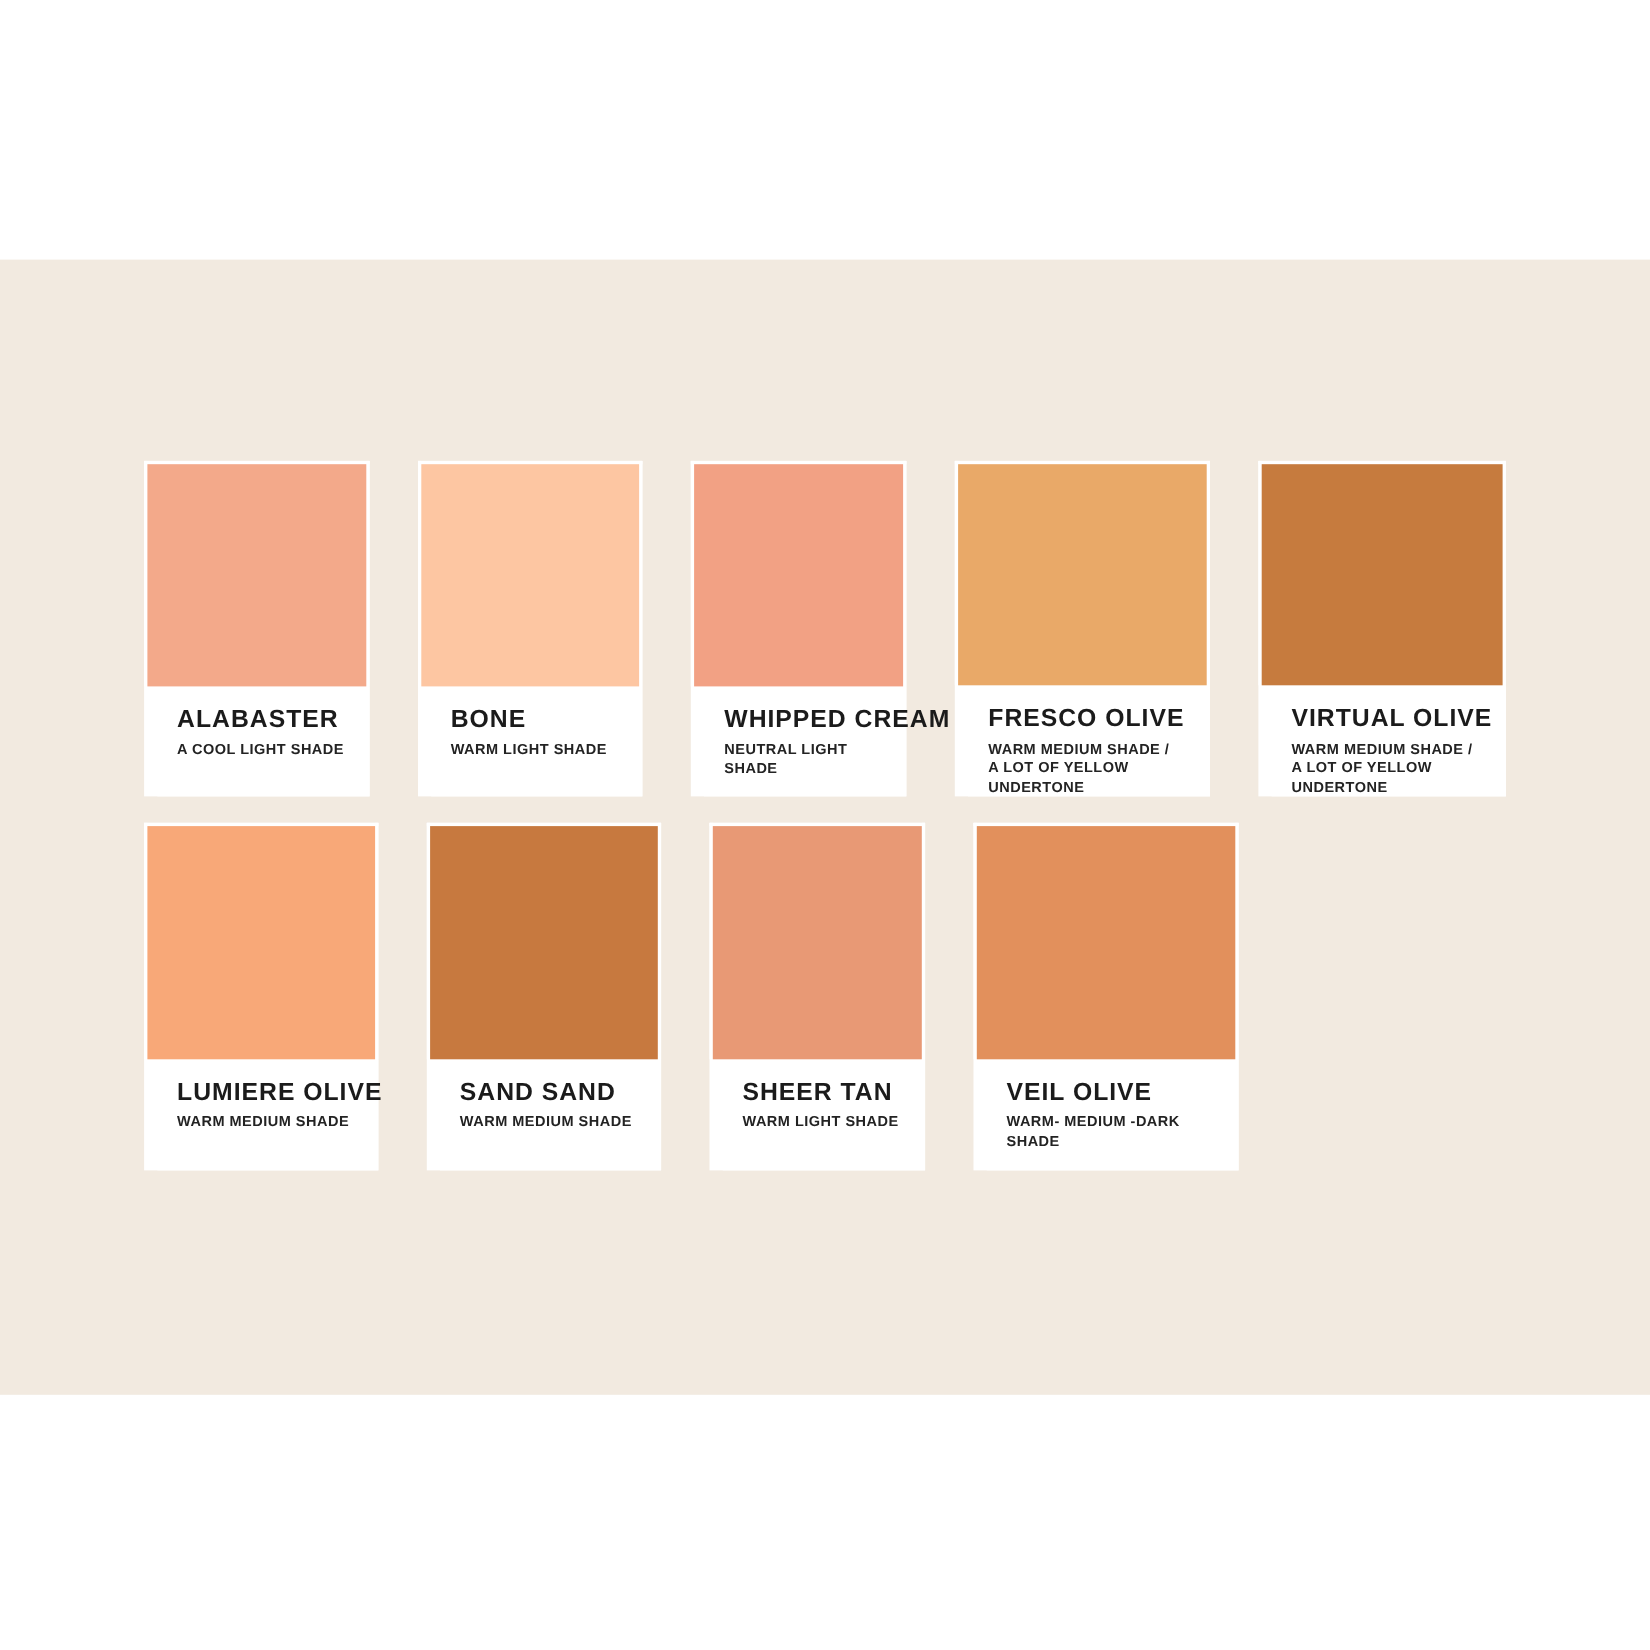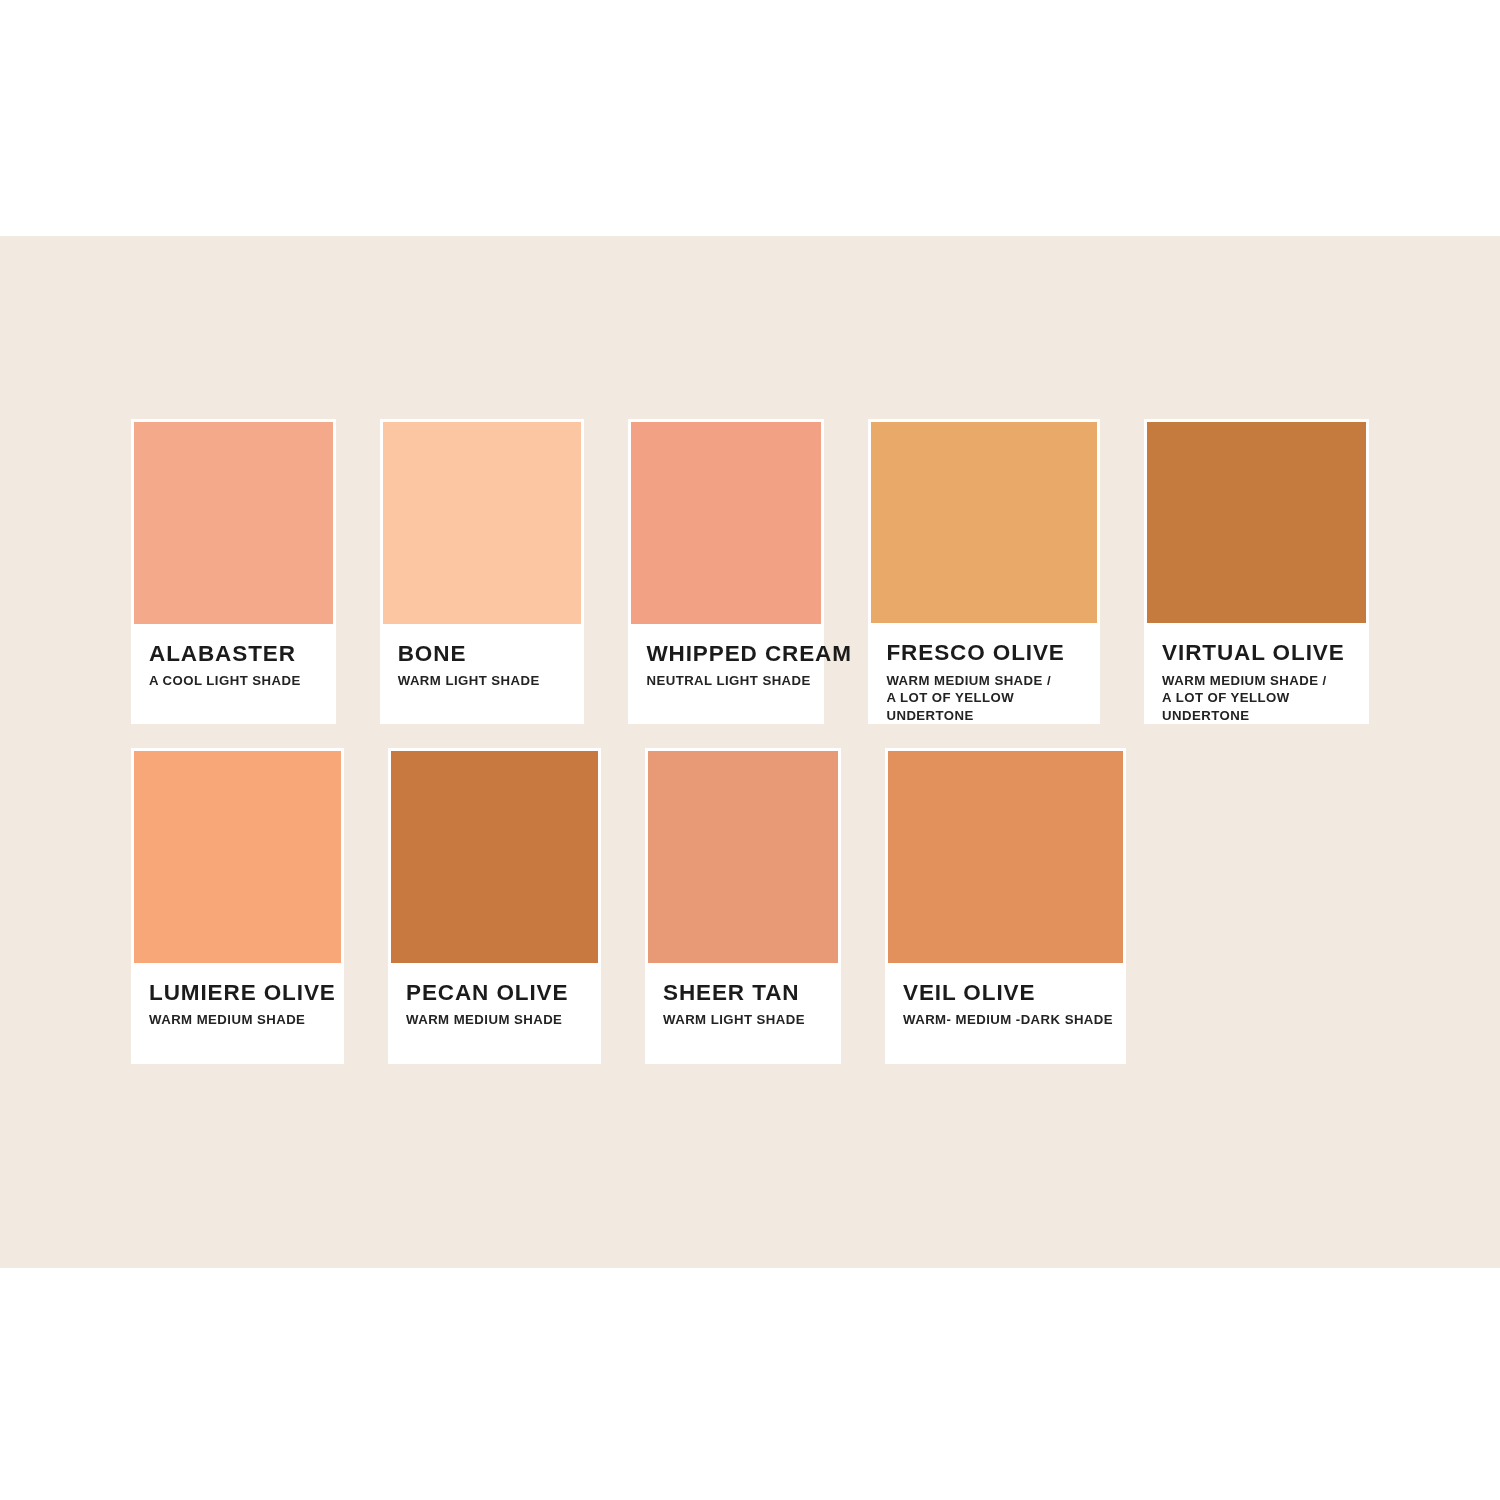--- a/index.html
+++ b/index.html
@@ -75,20 +75,21 @@
     position: absolute;
     inset: 0;
     width: 100%;
     height: 100%;
   }
 
   .label-area {
     background: #ffffff;
     padding: 18px 2px 0 18px;
     flex: 1;
+    margin-left: 12px;
   }
 
   .shade-name {
     font-family: "Liberation Sans", sans-serif;
     font-size: 22.5px;
     font-weight: 700;
     letter-spacing: 0.9px;
     color: #1b1b1b;
     line-height: 1.08;
     white-space: nowrap;
@@ -190,21 +191,21 @@
           <div class="shade-name">LUMIERE OLIVE</div>
           <div class="shade-desc">WARM MEDIUM SHADE</div>
         </div>
       </div>
 
       <div class="card col-1">
         <div class="swatch">
           <div class="swatch-fill" style="background:#c7793f"></div>
         </div>
         <div class="label-area">
-          <div class="shade-name">PECAN OLIVE</div>
+          <div class="shade-name">SAND SAND</div>
           <div class="shade-desc">WARM MEDIUM SHADE</div>
         </div>
       </div>
 
       <div class="card col-2">
         <div class="swatch">
           <div class="swatch-fill" style="background:#e89975"></div>
         </div>
         <div class="label-area">
           <div class="shade-name">SHEER TAN</div>

